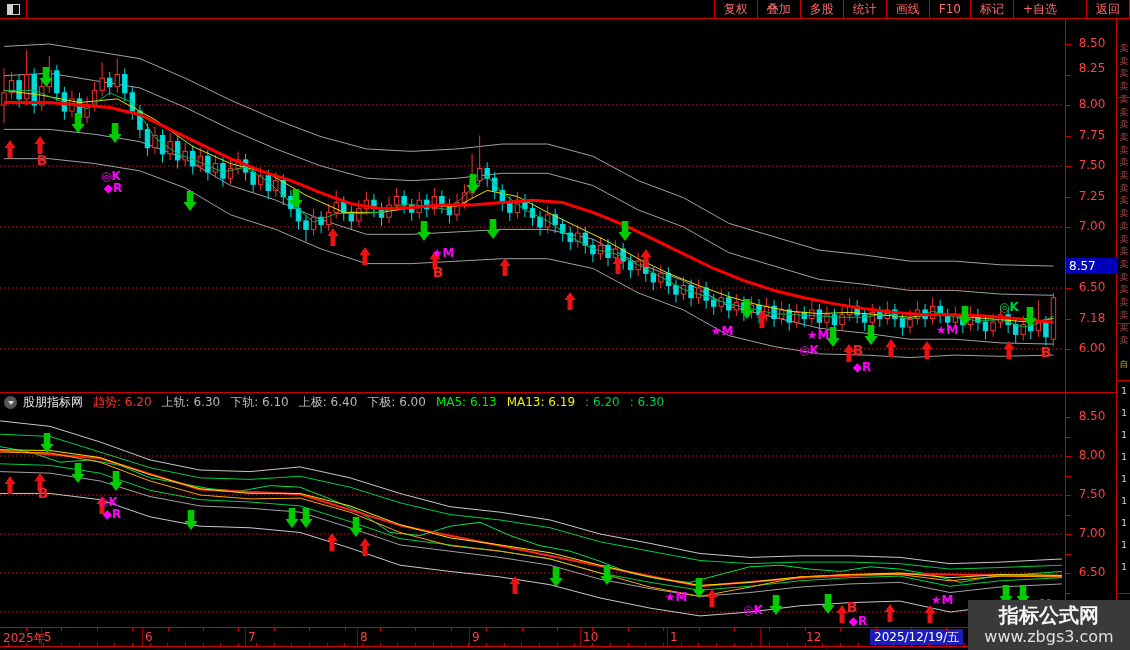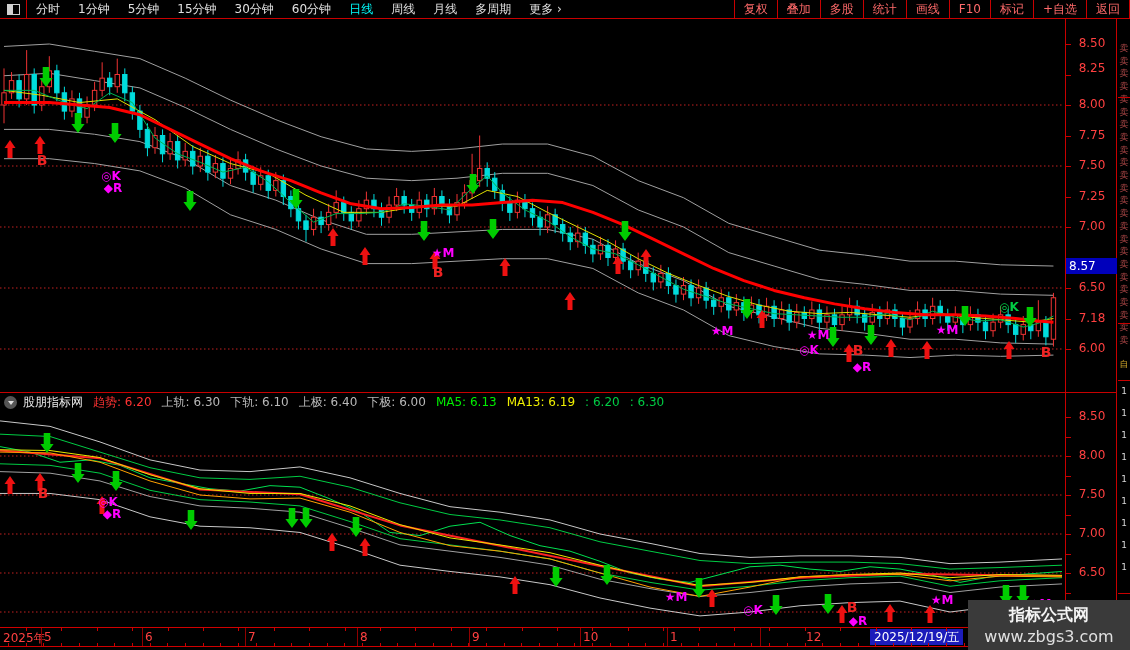--- a/index.html
+++ b/index.html
@@ -8,21 +8,21 @@
   
   #toolbar{position:absolute;left:0;top:0;width:1130px;height:19px;display:flex;align-items:stretch;
            border-bottom:1px solid #c80000;color:#e0e0e0;font-size:12px;box-sizing:border-box;}
   .win-icon-box{width:26px;display:flex;align-items:center;justify-content:center;border-right:1px solid #c80000;}
   .win-icon{width:11px;height:9px;border:1px solid #d0d0d0;background:linear-gradient(90deg,#d0d0d0 0 45%,#000 45%);}
   #periods{display:flex;align-items:center;}
   .period{padding:0 9px;line-height:19px;white-space:nowrap;cursor:default;}
   .period.active{color:#00ffff;}
   #tb-right{margin-left:auto;display:flex;}
   .tb-btn{padding:0 9px;line-height:18px;border-left:1px solid #c80000;color:#ff6a6a;white-space:nowrap;}
-  .tb-btn:last-child{border-right:1px solid #c80000;}
+  .tb-btn:last-child{border-right:1px solid #c80000;margin-left:20px;}
   
   #titlebar{position:absolute;left:0;top:19px;width:1130px;height:19px;display:flex;align-items:center;
             border-bottom:1px solid #c80000;color:#e8e8e8;font-size:12px;box-sizing:border-box;padding-left:4px;}
   .chev-circle{width:13px;height:13px;border-radius:50%;background:#555;margin:0 6px;position:relative;flex:0 0 auto;}
   .chev-circle::after{content:"";position:absolute;left:3.5px;top:5px;border:3px solid transparent;border-top:4px solid #ddd;}
   .ma-label{margin-right:12px;white-space:nowrap;}
   #title-icons{position:absolute;right:78px;top:3px;display:flex;gap:10px;align-items:center;}
   .diamond{color:#999;font-size:12px;line-height:12px;}
   .split-sq{width:11px;height:10px;border:1px solid #aaa;background:linear-gradient(90deg,#000 0 55%,#aaa 55%);}
   
@@ -54,45 +54,32 @@
   #substrip{position:absolute;left:0;top:648px;width:1117px;height:2px;background:#000;}
   
   #edge-strip{position:absolute;left:1118px;top:19px;width:12px;height:631px;overflow:hidden;}
   .strip-glyph{position:absolute;left:0;width:12px;text-align:center;color:#b04848;font-size:9px;line-height:9px;}
   .strip-glyph.gold{color:#c8a028;}
   .strip-glyph.white{color:#d8d8d8;}
   .strip-div{position:absolute;left:0;width:12px;height:1px;background:#c80000;}
   
   #watermark{position:absolute;left:968px;top:600px;width:162px;height:50px;background:#3a3a3a;z-index:20;
              display:flex;flex-direction:column;align-items:center;justify-content:center;}
-  #watermark .l1{color:#f5f5f5;font-size:16px;font-weight:bold;line-height:24px;}
+  #watermark .l1{color:#f5f5f5;font-size:20px;font-weight:bold;line-height:24px;}
   #watermark .l2{color:#e0e0e0;font-size:16px;line-height:20px;}
 </style>
 </head>
 <body>
 
 <div id="app">
 
   <div id="toolbar">
     <div class="win-icon-box">
       <div class="win-icon"></div>
     </div>
-    <div id="periods">
-        <span class="period">分时</span>
-        <span class="period">1分钟</span>
-        <span class="period">5分钟</span>
-        <span class="period">15分钟</span>
-        <span class="period">30分钟</span>
-        <span class="period">60分钟</span>
-        <span class="period active">日线</span>
-        <span class="period">周线</span>
-        <span class="period">月线</span>
-        <span class="period">多周期</span>
-        <span class="period">更多 ›</span>
-      </div>
     <div id="tb-right">
         <span class="tb-btn">复权</span>
         <span class="tb-btn">叠加</span>
         <span class="tb-btn">多股</span>
         <span class="tb-btn">统计</span>
         <span class="tb-btn">画线</span>
         <span class="tb-btn">F10</span>
         <span class="tb-btn">标记</span>
         <span class="tb-btn">+自选</span>
         <span class="tb-btn">返回</span>

